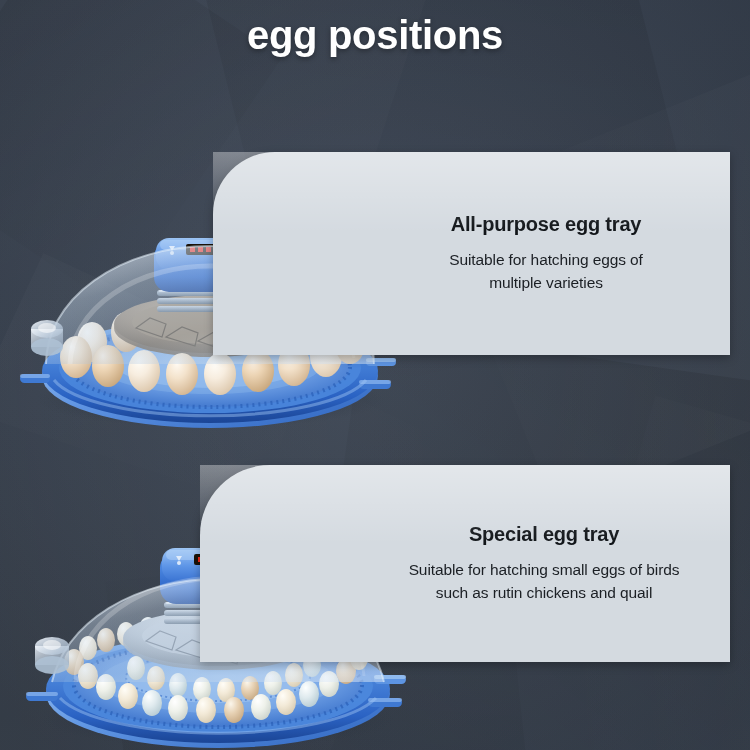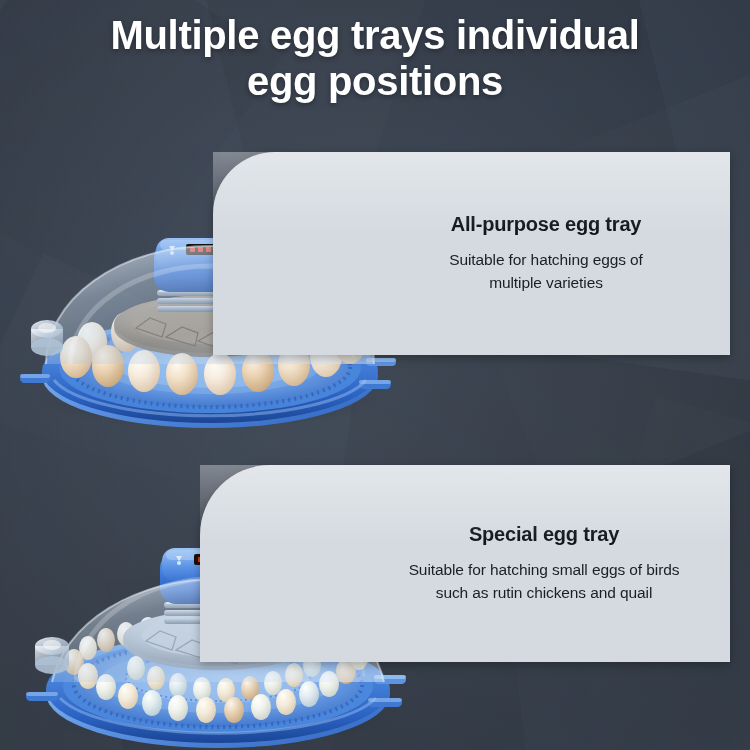--- a/index.html
+++ b/index.html
@@ -101,21 +101,20 @@
     <div class="facet f3"></div>
     <div class="facet f4"></div>
     <div class="facet f5"></div>
     <div class="facet f6"></div>
     <div class="facet f7"></div>
     <div class="facet f8"></div>
     <div class="vig"></div>
   </div>
 
   <div class="headline">
-    <span>Multiple egg trays individual</span>
     <span>egg positions</span>
   </div>
 
   <div class="incubator" id="incubator-one">
     <svg viewBox="0 0 390 205" xmlns="http://www.w3.org/2000/svg">
       <defs>
         <radialGradient id="p1-shadow" cx="50%" cy="50%" r="50%">
           <stop offset="0%" stop-color="#1d242e" stop-opacity=".55"></stop>
           <stop offset="70%" stop-color="#222a35" stop-opacity=".22"></stop>
           <stop offset="100%" stop-color="#2b3442" stop-opacity="0"></stop>

